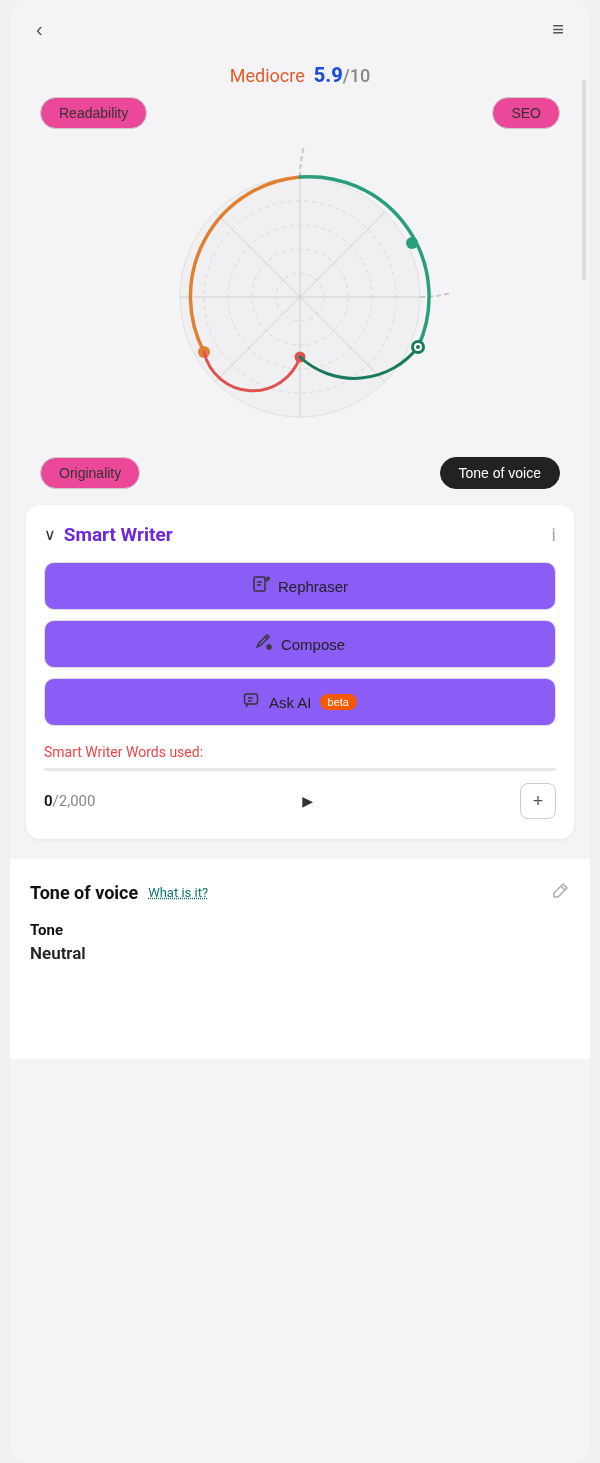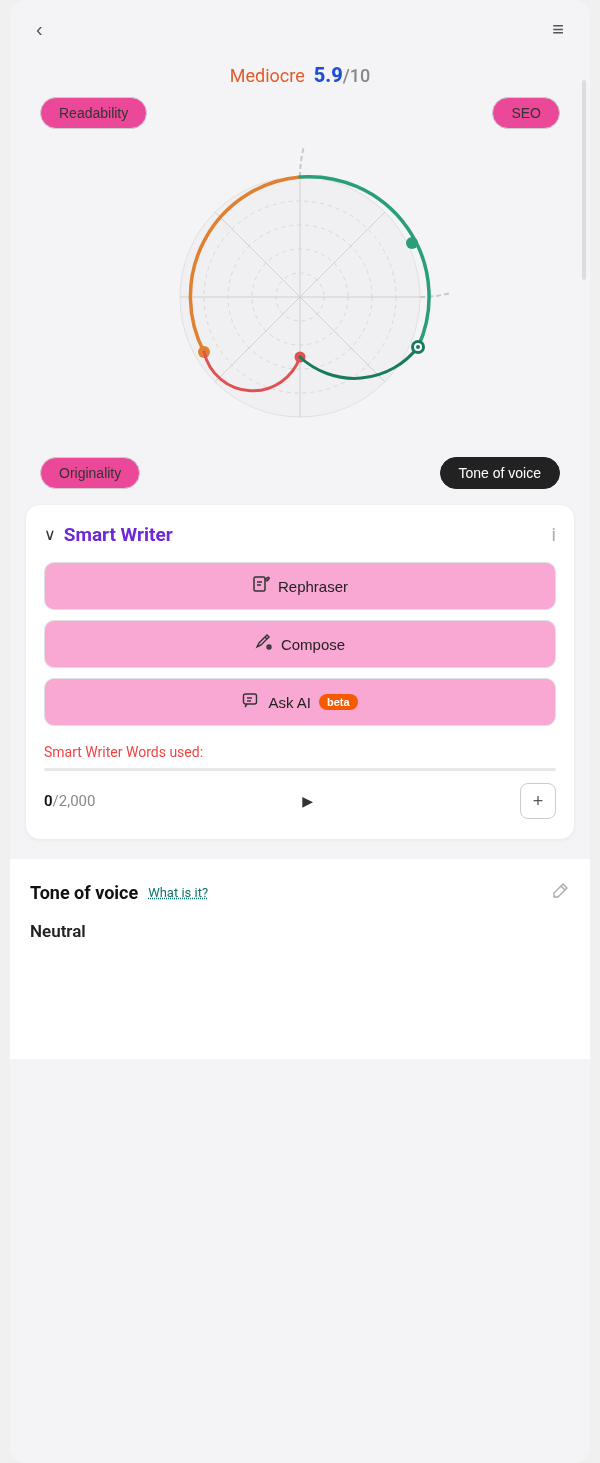--- a/index.html
+++ b/index.html
@@ -162,21 +162,21 @@
       cursor: pointer;
     }
 
     .sw-btn {
       display: flex;
       align-items: center;
       justify-content: center;
       gap: 8px;
       width: 100%;
       padding: 12px;
-      background: #f9a8d4;
+      background: #8b5cf6;
       border: 1.5px solid #e0e0e0;
       border-radius: 10px;
       font-size: 15px;
       font-weight: 500;
       color: #222;
       cursor: pointer;
       margin-bottom: 10px;
     }
 
     .sw-btn:last-of-type {
@@ -185,21 +185,21 @@
 
     .sw-btn .btn-icon {
       font-size: 16px;
     }
 
     .beta-badge {
       background: #f55a00;
       color: white;
       border-radius: 50px;
       font-size: 11px;
-      font-weight: 700;
+      font-weight: 400;
       padding: 2px 8px;
     }
 
     .sw-usage {
       margin-top: 18px;
     }
 
     .sw-usage-label {
       font-size: 14px;
       color: #ef4444;
@@ -447,16 +447,17 @@
       <span class="tone-title">Tone of voice</span>
       <span class="tone-what-link">What is it?</span>
       <span class="tone-edit-icon">
         <svg width="18" height="18" viewBox="0 0 18 18" fill="none">
           <path d="M11 3l4 4-9 9H2v-4L11 3z" stroke="#aaa" stroke-width="1.4" fill="none"></path>
           <line x1="9" y1="5" x2="13" y2="9" stroke="#aaa" stroke-width="1.4"></line>
         </svg>
       </span>
     </div>
 
+    <div class="tone-label">Tone</div>
     <div class="tone-value">Neutral</div>
   </div>
 
 </div>
 
 </body></html>

